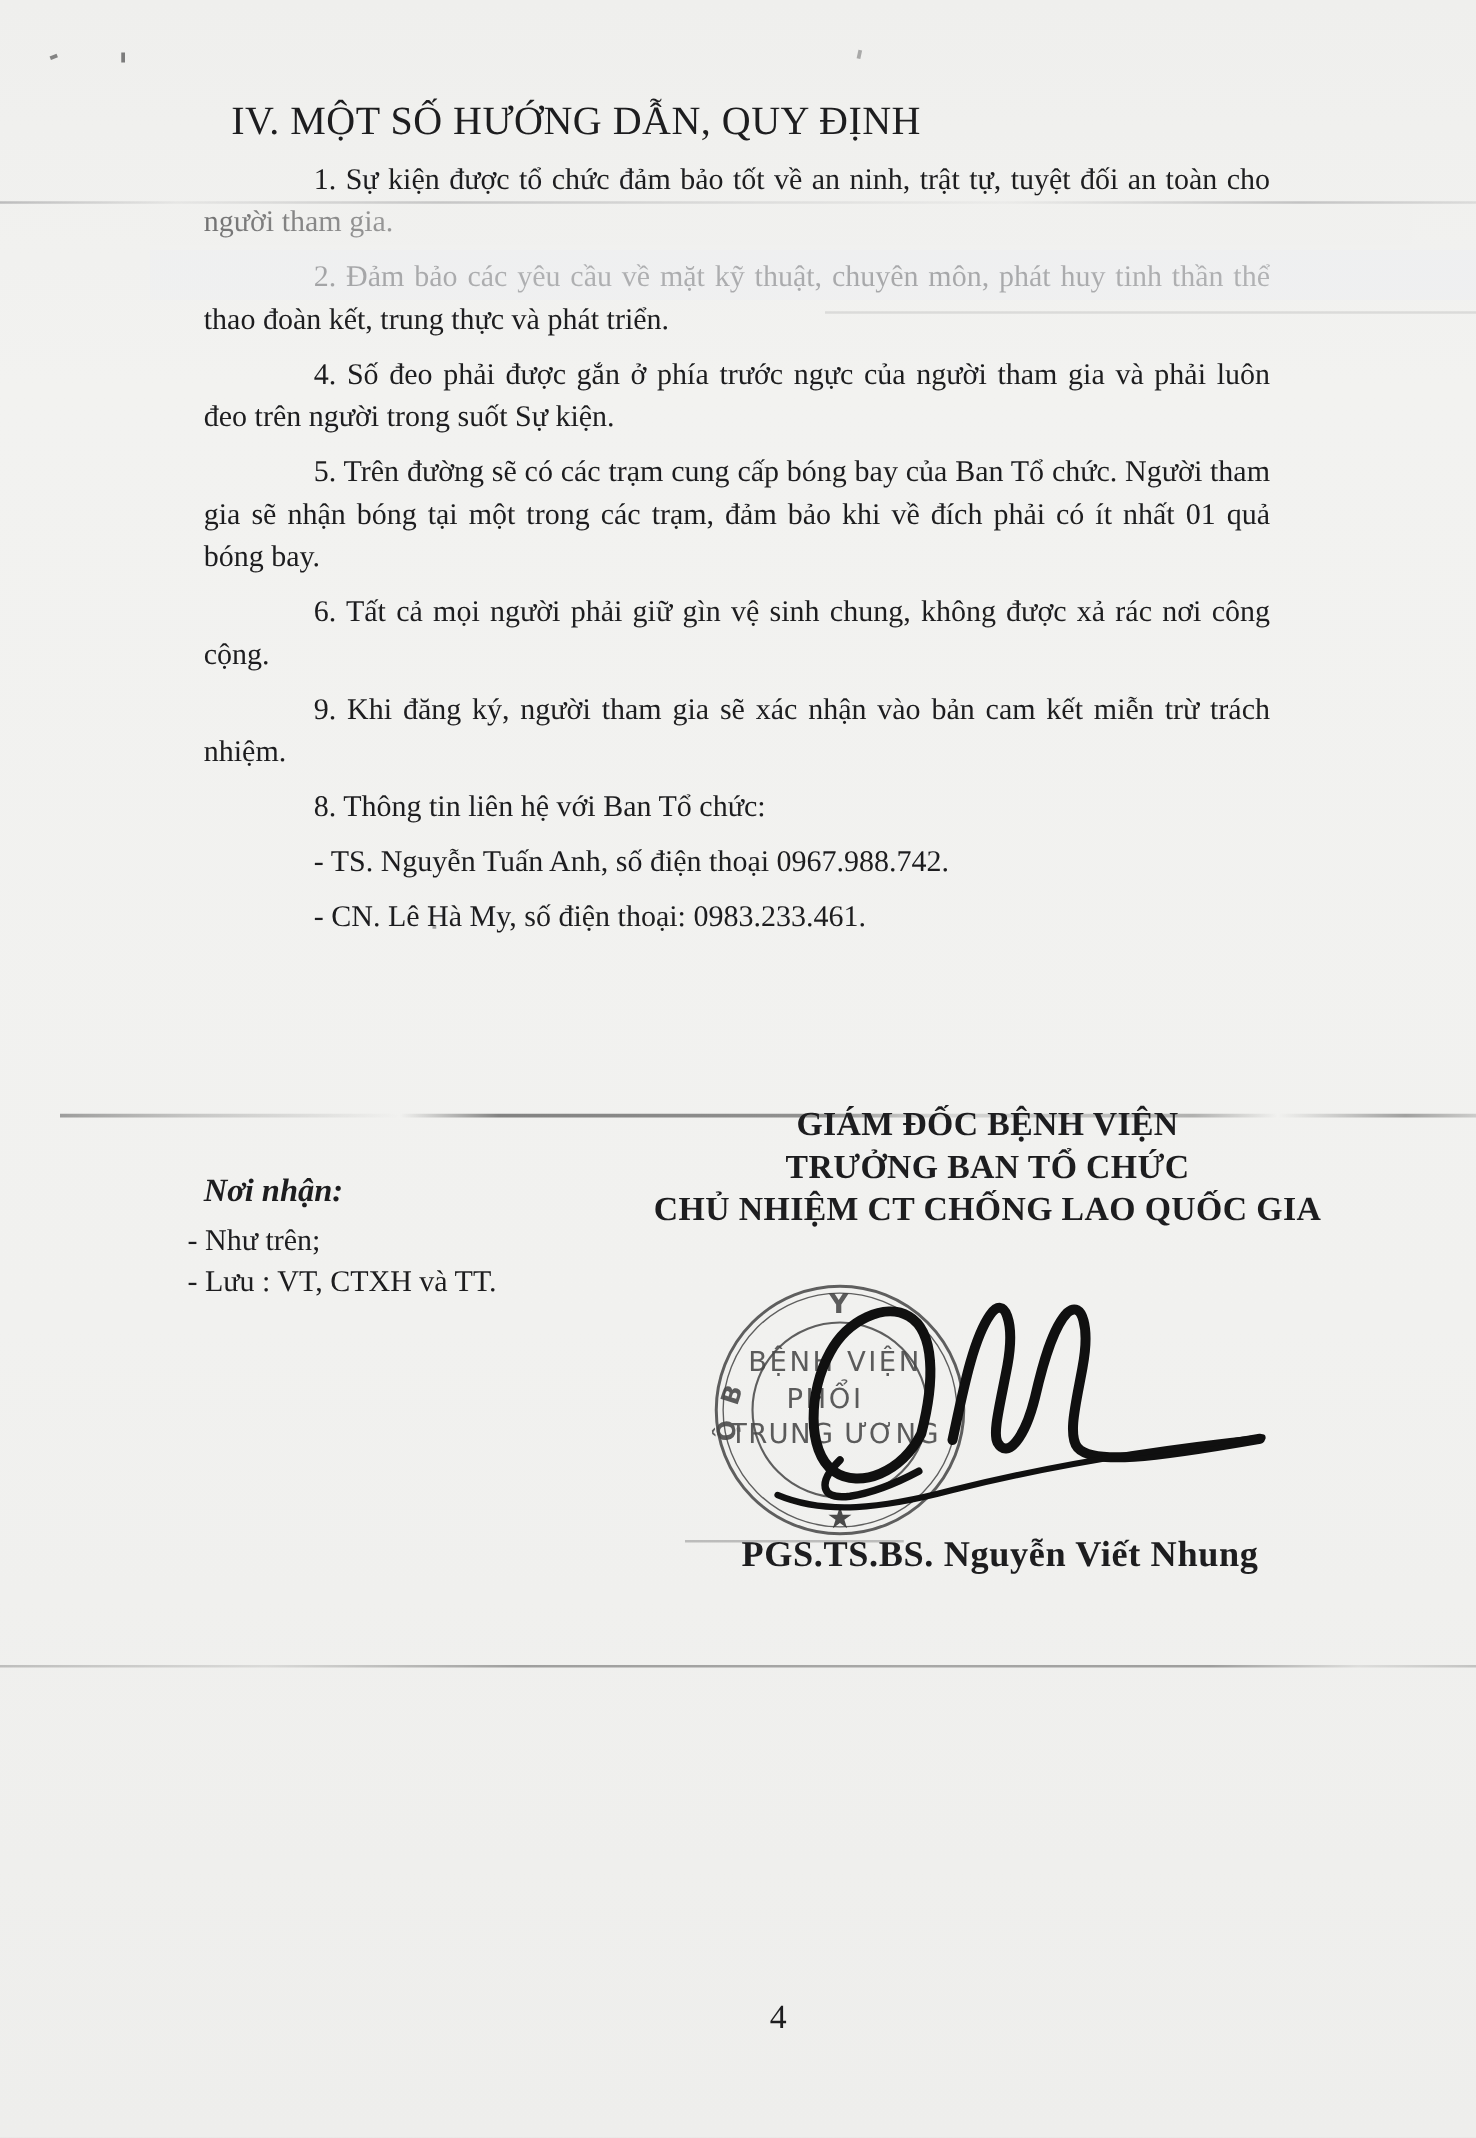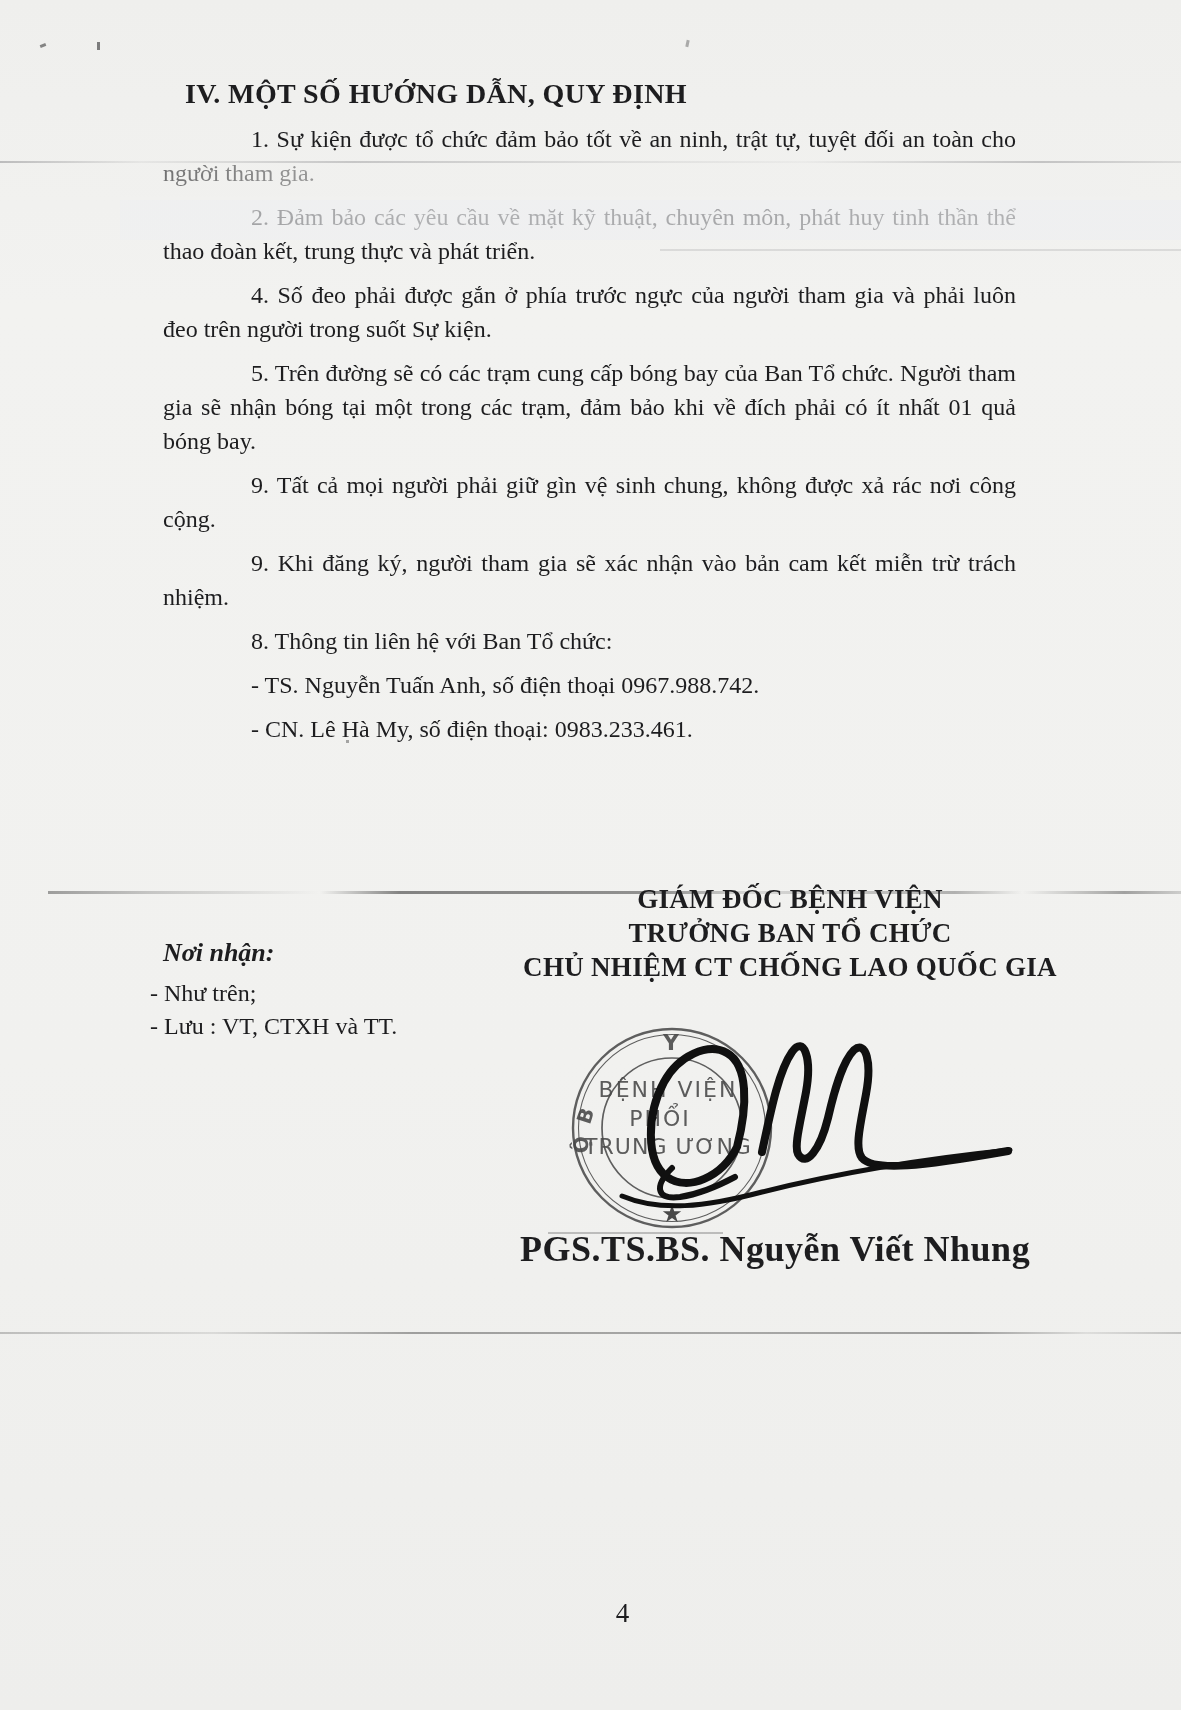--- a/index.html
+++ b/index.html
@@ -2,32 +2,32 @@
 <html><head>
 <meta charset="utf-8">
 <style>
   html,body { margin:0; padding:0; background:#e8e8e6; }
   .page {
     position:relative; width:1181px; height:1710px; margin:0 auto;
     background:linear-gradient(180deg,#efefed 0%, #f2f2f0 18%, #f1f1ef 62%, #eeeeec 100%);
     font-family:"Liberation Serif", serif; color:#1d1d1f; overflow:hidden;
   }
   .content { position:absolute; left:163px; top:78px; width:853px; }
-  .doc-heading { font-size:28px; font-weight:bold; margin:0 0 12px 22px; letter-spacing:.4px; white-space:nowrap; }
+  .doc-heading { font-size:32px; font-weight:normal; margin:0 0 12px 22px; letter-spacing:.4px; white-space:nowrap; }
   .para { margin:10px 0 0 0; font-size:24px; line-height:34px; text-align:justify; text-indent:88px; }
   .para.first { margin-top:0; }
   .contact { margin:10px 0 0 88px; font-size:24px; line-height:34px; }
 
   .recipients { position:absolute; left:150px; top:936px; font-size:24px; line-height:33px; }
   .recipients .label { font-weight:bold; font-style:italic; font-size:26px; margin:0 0 8px 13px;font-family:Liberation Serif, serif; }
 
   .sign-titles { position:absolute; left:500px; top:882px; width:580px; text-align:center;
     font-weight:bold; font-size:27px; line-height:34px; letter-spacing:.3px; }
-  .signer-name { position:absolute; left:520px; top:1228px; width:560px; 
-    font-weight:bold; font-size:36px; letter-spacing:.5px; }
+  .signer-name { position:absolute; left:520px; top:1228px; width:560px; text-align:center;
+    font-weight:bold; font-size:29px; letter-spacing:.5px; }
   .page-number { position:absolute; left:0; top:1598px; width:1181px; text-align:center;
     text-indent:64px; font-size:27px; }
 
   .overlay-svg { position:absolute; left:0; top:0; width:1181px; height:1710px; pointer-events:none; }
 
   
   .streak { position:absolute; pointer-events:none; }
   .streak.s1 { top:161px; left:0; width:1181px; height:2px;
     background:linear-gradient(90deg, rgba(90,90,95,.35) 0%, rgba(90,90,95,.07) 12%, rgba(90,90,95,.28) 30%,
       rgba(90,90,95,.12) 52%, rgba(90,90,95,.04) 68%, rgba(90,90,95,.3) 88%, rgba(90,90,95,.14) 100%); }
@@ -65,21 +65,21 @@
   <div class="speck k2"></div>
   <div class="speck k3"></div>
   <div class="speck k4"></div>
 
   <div class="content">
     <div class="doc-heading">IV. MỘT SỐ HƯỚNG DẪN, QUY ĐỊNH</div>
     <p class="para first">1. Sự kiện được tổ chức đảm bảo tốt về an ninh, trật tự, tuyệt đối an toàn cho người tham gia.</p>
     <p class="para">2. Đảm bảo các yêu cầu về mặt kỹ thuật, chuyên môn, phát huy tinh thần thể thao đoàn kết, trung thực và phát triển.</p>
     <p class="para">4. Số đeo phải được gắn ở phía trước ngực của người tham gia và phải luôn đeo trên người trong suốt Sự kiện.</p>
     <p class="para">5. Trên đường sẽ có các trạm cung cấp bóng bay của Ban Tổ chức. Người tham gia sẽ nhận bóng tại một trong các trạm, đảm bảo khi về đích phải có ít nhất 01 quả bóng bay.</p>
-    <p class="para">9. Tất cả mọi người phải giữ gìn vệ sinh chung, không được xả rác nơi công cộng.</p>
+    <p class="para">6. Tất cả mọi người phải giữ gìn vệ sinh chung, không được xả rác nơi công cộng.</p>
     <p class="para">9. Khi đăng ký, người tham gia sẽ xác nhận vào bản cam kết miễn trừ trách nhiệm.</p>
     <p class="para">8. Thông tin liên hệ với Ban Tổ chức:</p>
     <p class="contact">- TS. Nguyễn Tuấn Anh, số điện thoại 0967.988.742.</p>
     <p class="contact">- CN. Lê Hà My, số điện thoại: 0983.233.461.</p>
   </div>
 
   <div class="fade-strip f1"></div>
   <div class="fade-strip f2"></div>
 
   <div class="streak s1"></div>

